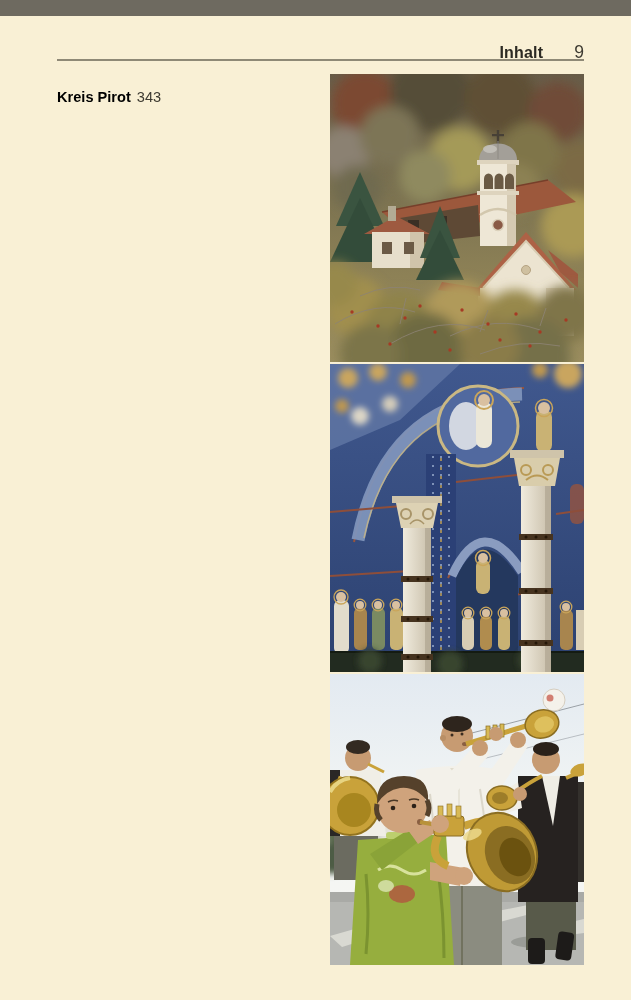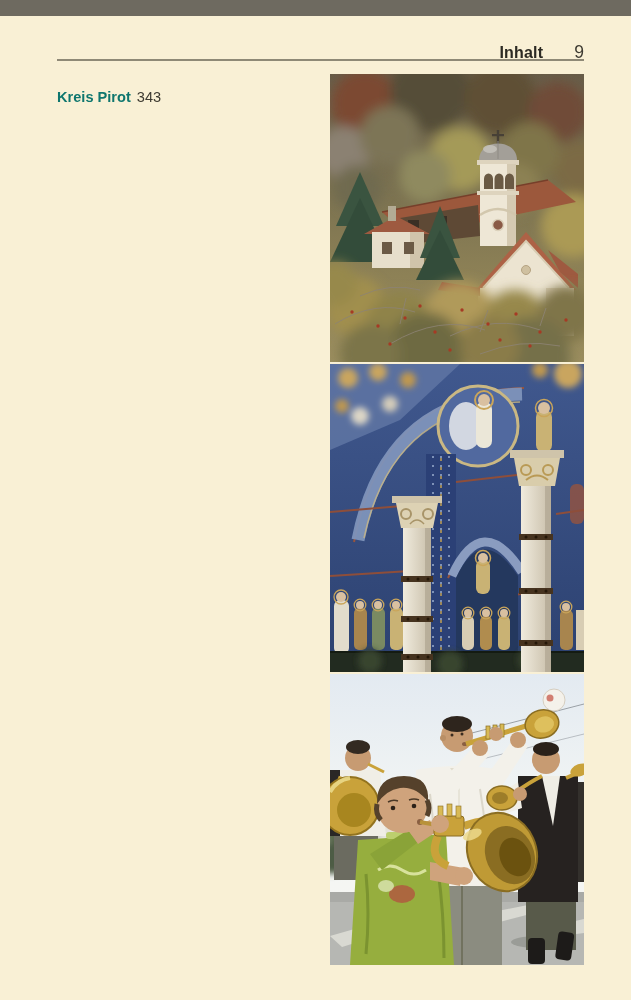--- a/index.html
+++ b/index.html
@@ -10,21 +10,21 @@
           justify-content:flex-end;align-items:baseline;}
   .header-title{font-weight:bold;font-size:16px;color:#2c2a23;letter-spacing:.2px;}
   .header-page{font-size:17.5px;color:#3d3a31;margin-left:31px;}
   .rule{position:absolute;top:43px;left:57px;width:527px;height:2px;background:#8f8976;}
   
   .toc{position:absolute;left:57px;top:56px;width:250px;color:#3d3a31;}
   .toc-group{margin-bottom:20px;}
   .toc-row{display:flex;align-items:baseline;line-height:18.5px;font-size:14.6px;}
   .toc-row .label{white-space:nowrap;}
   .toc-row .page{margin-left:auto;padding-left:6px;}
-  .row-kreis .label{color:#0f766e;font-weight:bold;}
+  .row-kreis .label{color:#000000;font-weight:bold;}
   
   .photo{position:absolute;left:330px;width:254px;overflow:hidden;}
   .photo svg{display:block;width:100%;height:100%;}
   .photo-1{top:58px;height:288px;}
   .photo-2{top:348px;height:308px;}
   .photo-3{top:658px;height:291px;}
 </style>
 </head>
 <body>
 

